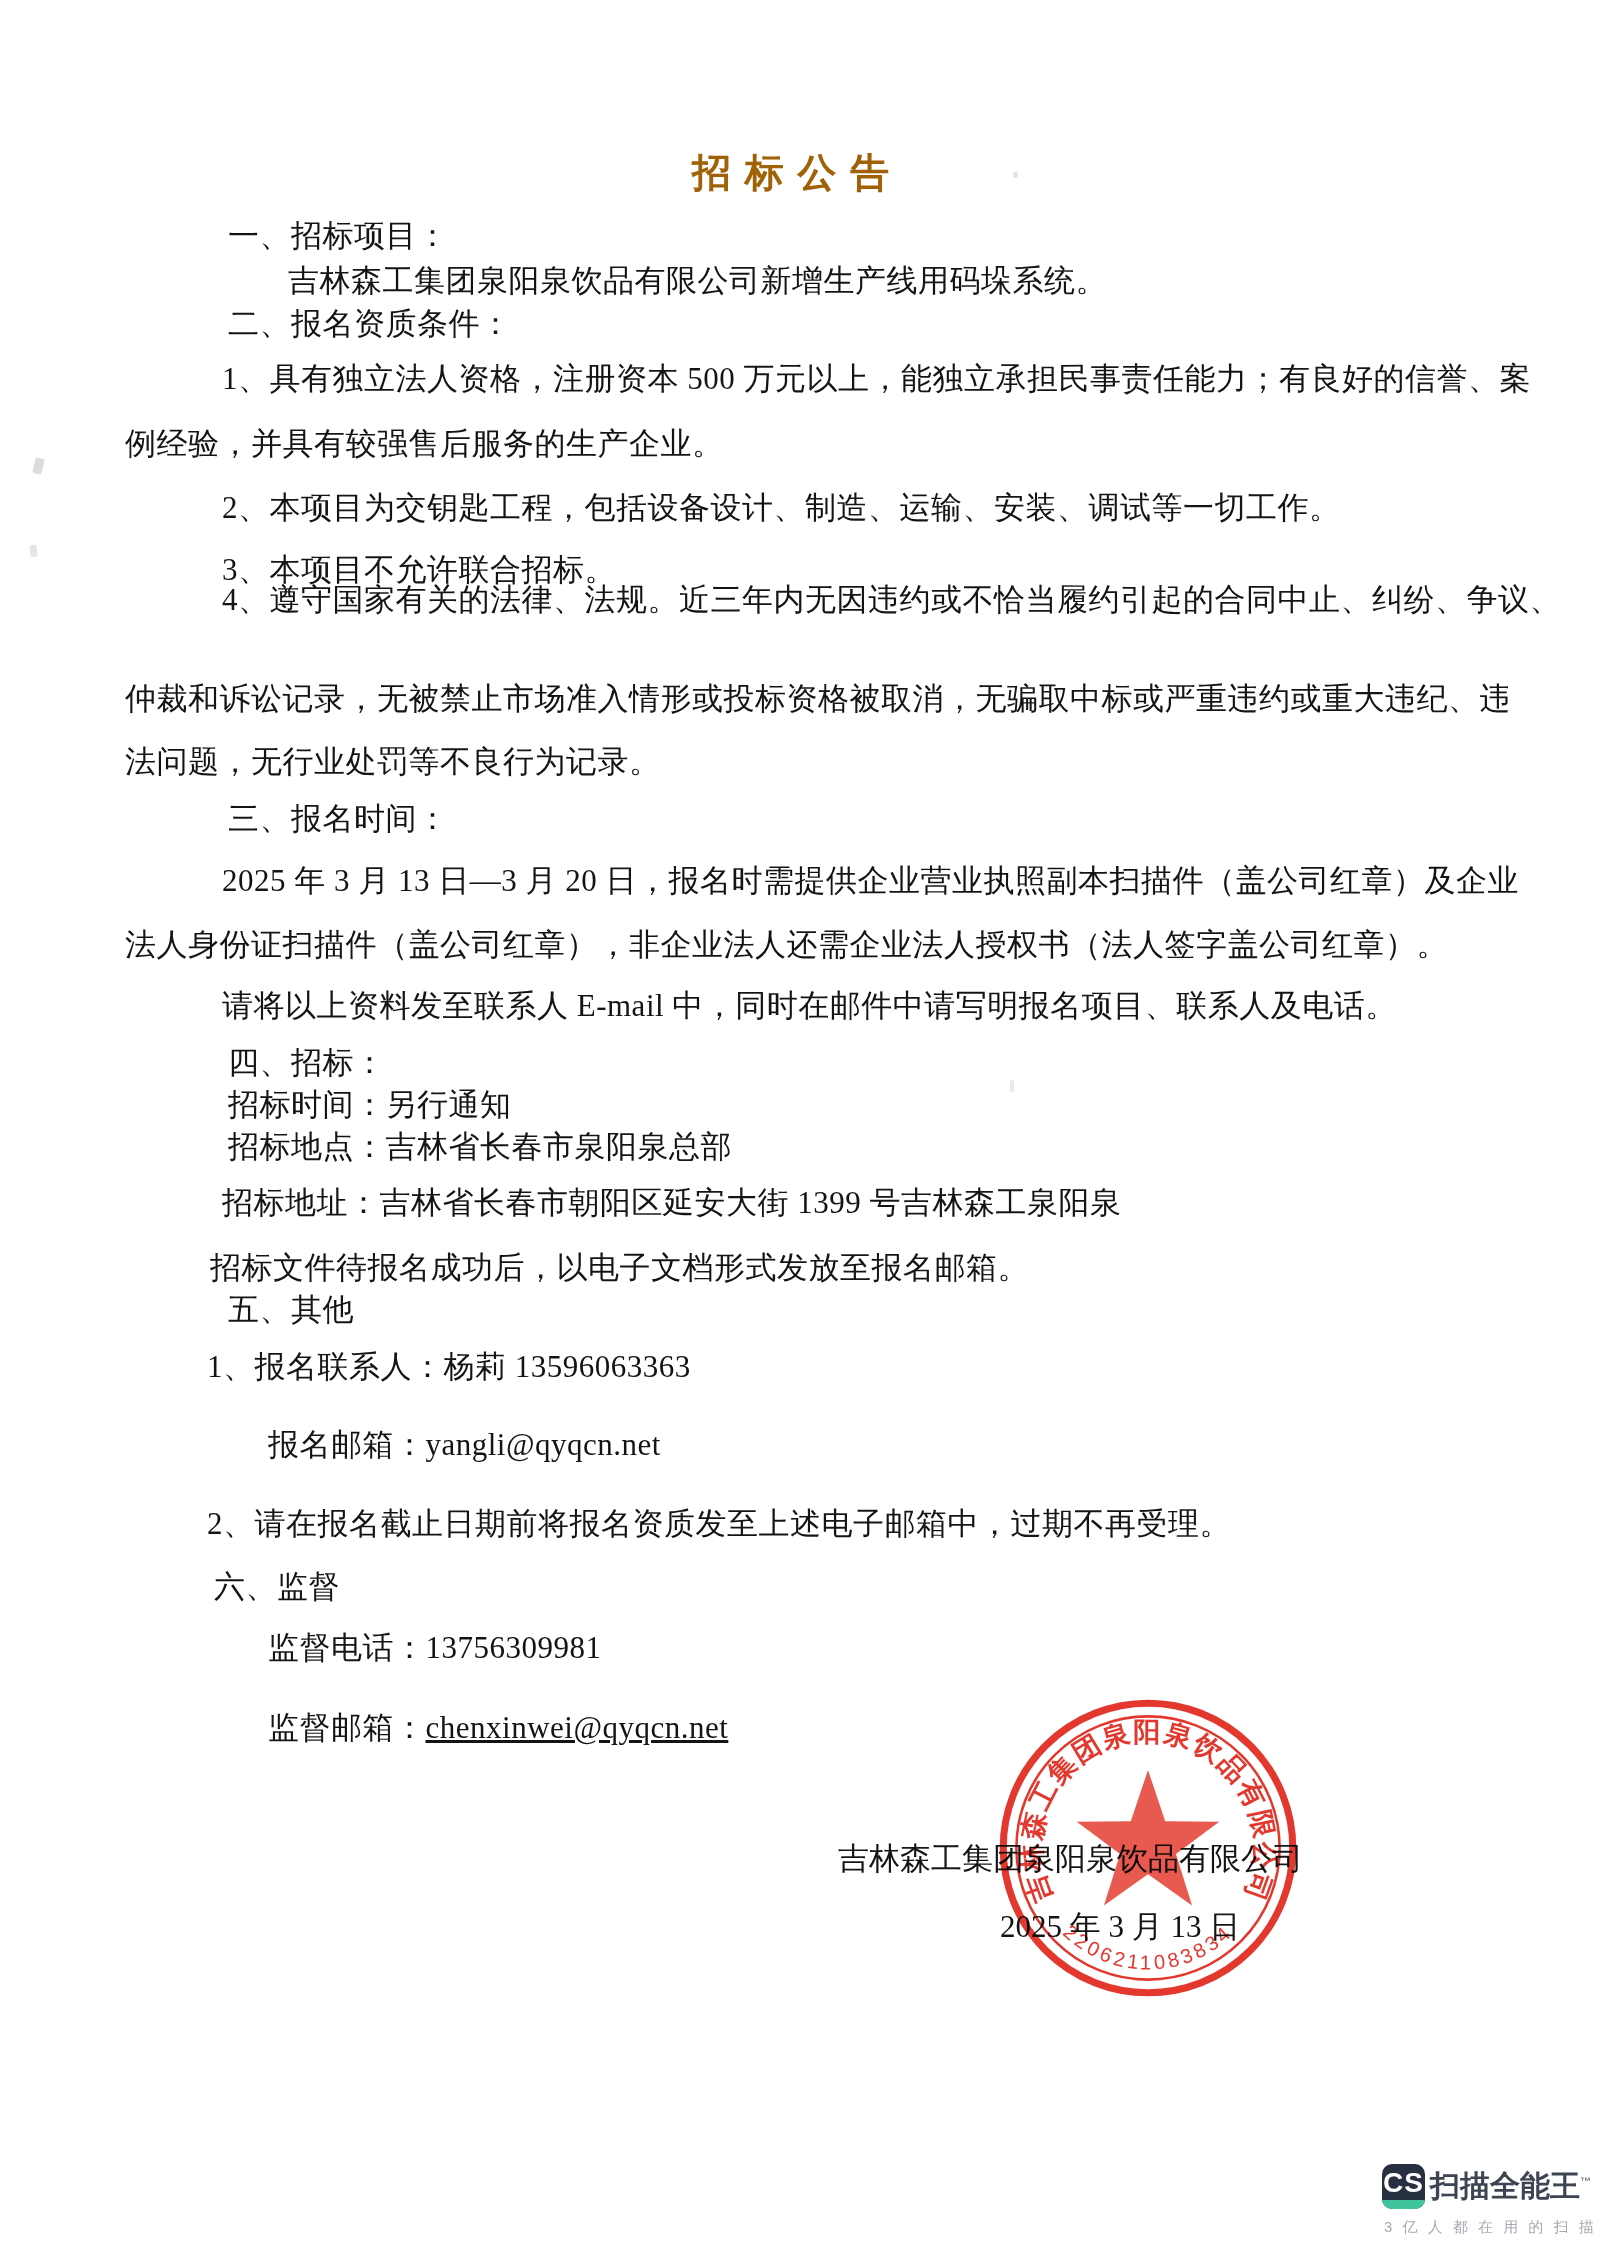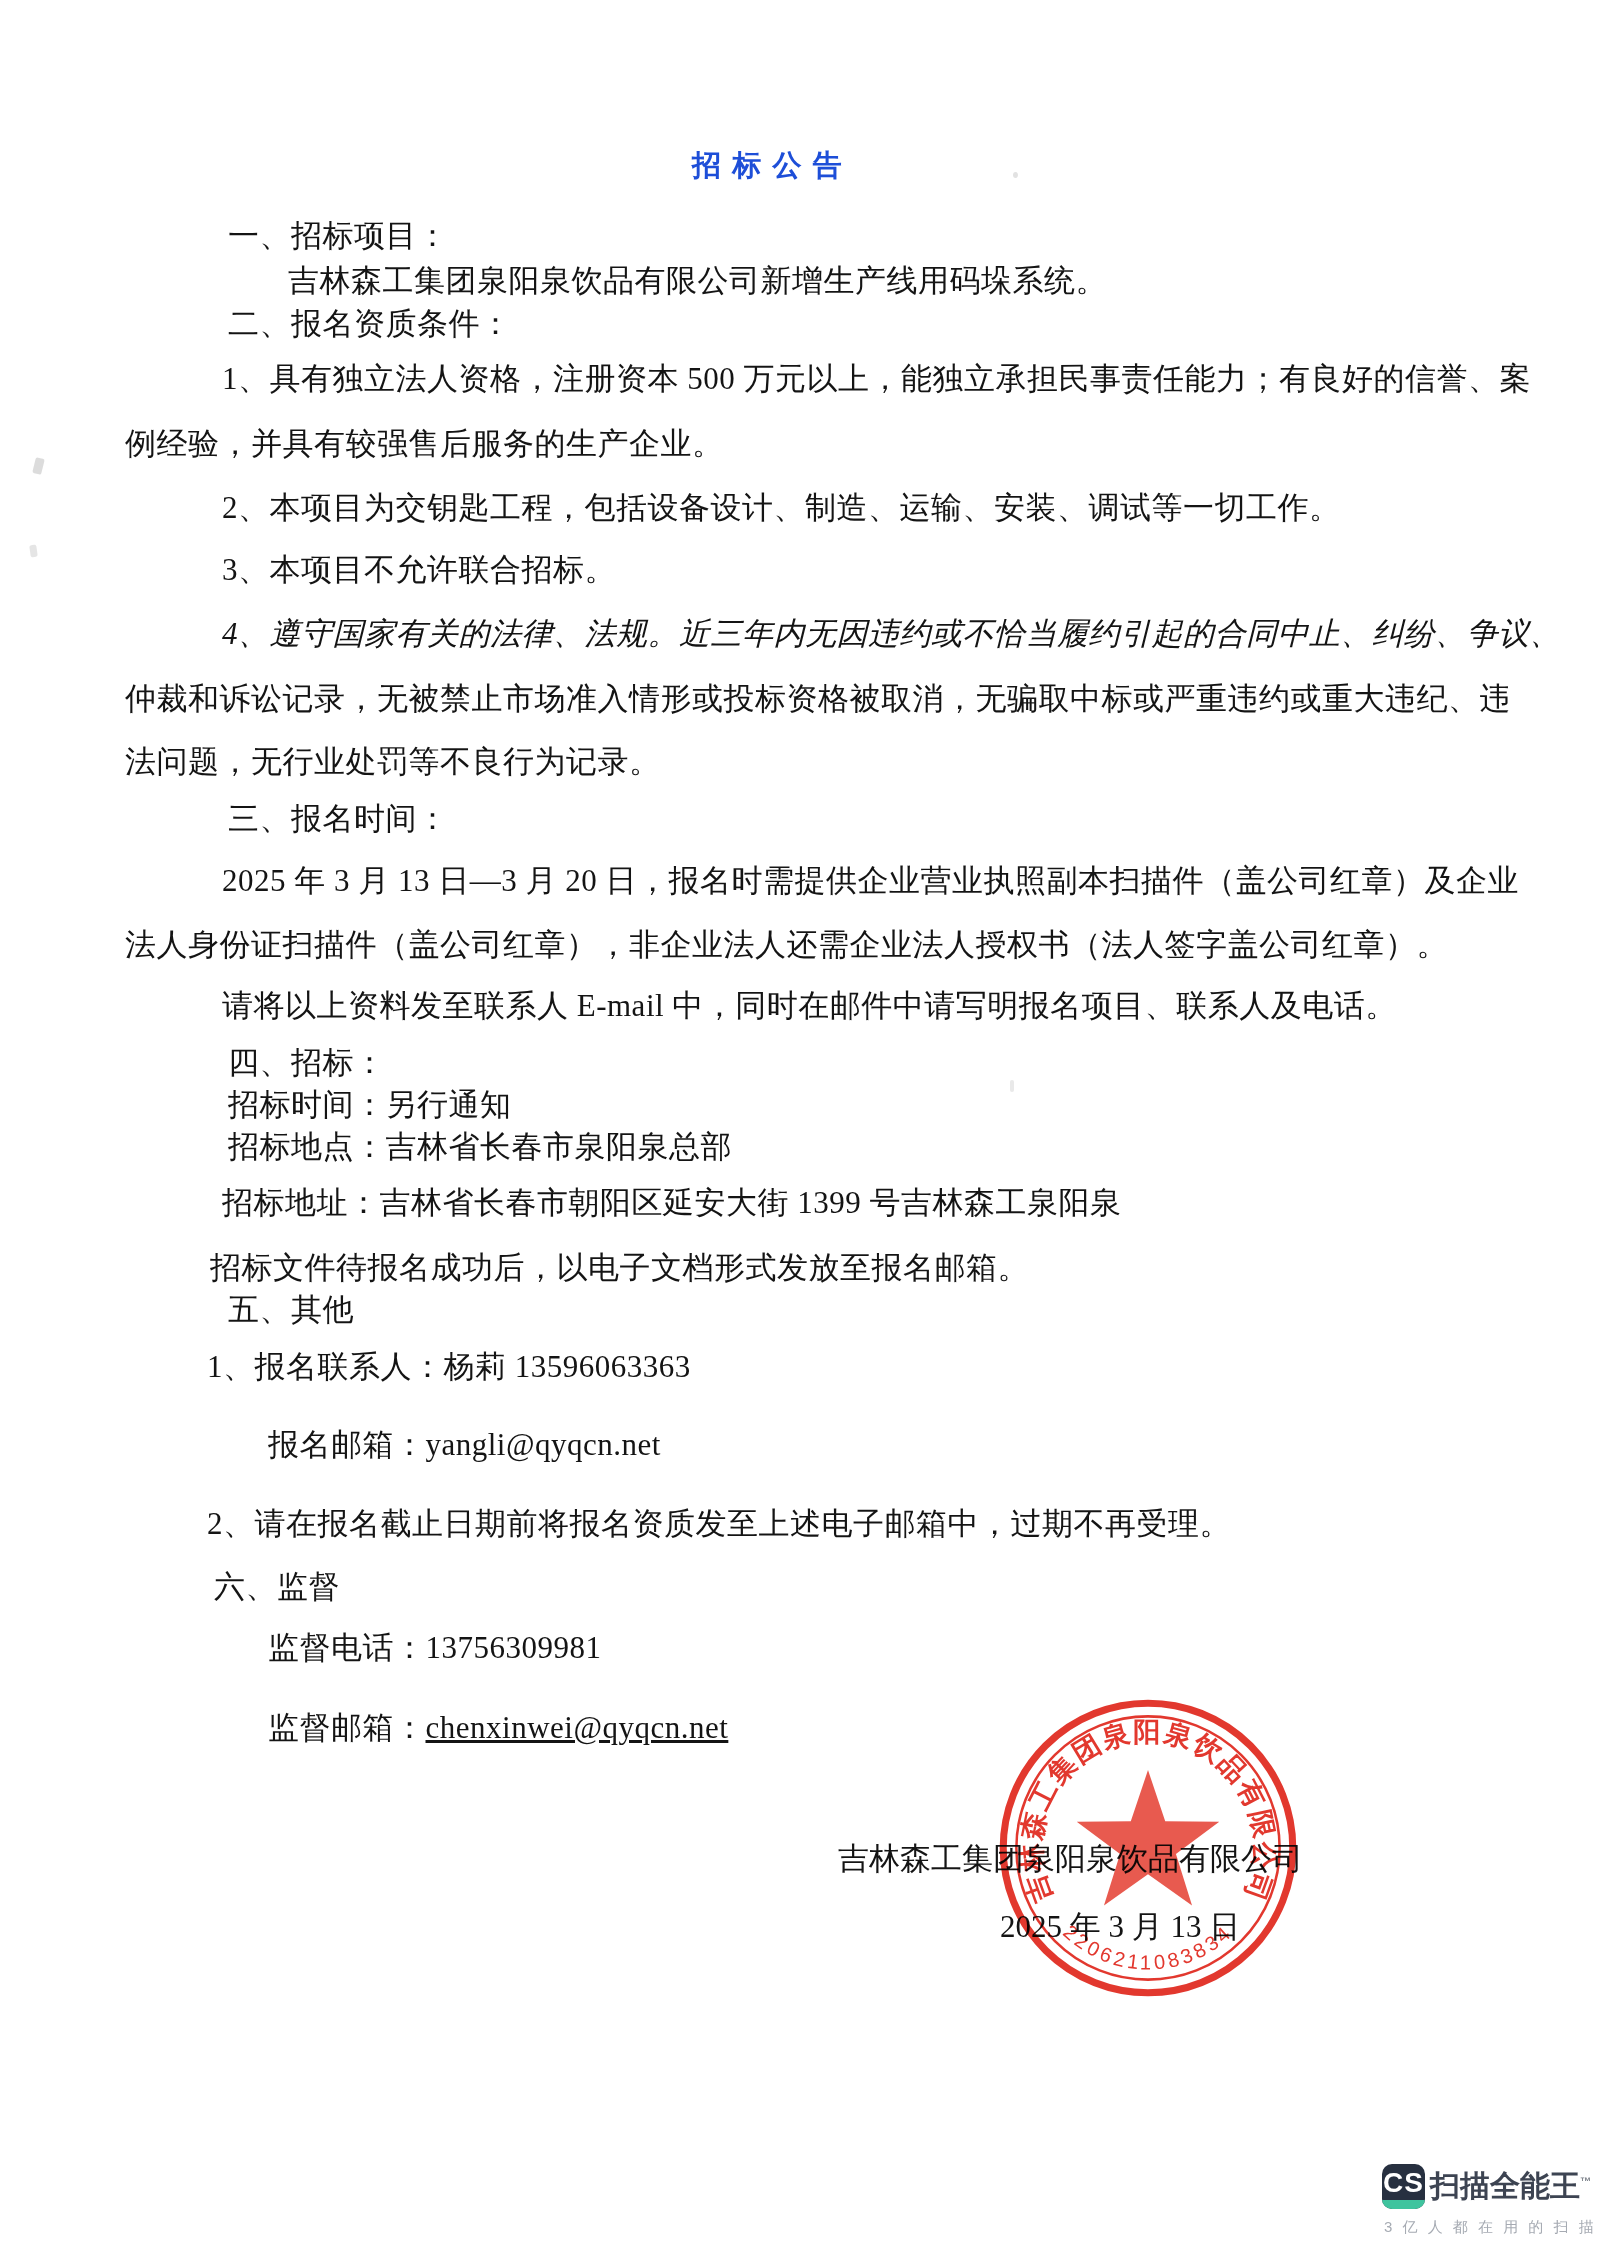--- a/index.html
+++ b/index.html
@@ -8,25 +8,25 @@
     width:1600px;height:2264px;
     margin:0 auto;
     background:#ffffff;
     overflow:hidden;
     font-family:"Liberation Serif","DejaVu Serif",serif;
     color:#111;
   }
   .doc-title{
     position:absolute;
     left:692px;top:146px;
-    font-size:29px;
+    font-size:39px;
     font-weight:600;
     letter-spacing:2px;
     white-space:nowrap;
-    color:#1d4ed8;
+    color:#a16207;
   }
   .line{
     position:absolute;
     font-size:31px;
     white-space:nowrap;
     color:#141414;
     letter-spacing:0.5px;
   }
   .sig{
     position:absolute;
@@ -86,21 +86,21 @@
   <div class="doc-title">招 标 公 告</div>
 
   <div id="lines">
       <div class="line" style="left: 228px; top: 215px;"><span>一、招标项目：</span></div>
       <div class="line" style="left: 288px; top: 260px;"><span>吉林森工集团泉阳泉饮品有限公司新增生产线用码垛系统。</span></div>
       <div class="line" style="left: 228px; top: 303px;"><span>二、报名资质条件：</span></div>
       <div class="line" style="left: 222px; top: 358px;"><span>1、具有独立法人资格，注册资本 500 万元以上，能独立承担民事责任能力；有良好的信誉、案</span></div>
       <div class="line" style="left: 125px; top: 423px;"><span>例经验，并具有较强售后服务的生产企业。</span></div>
       <div class="line" style="left: 222px; top: 487px;"><span>2、本项目为交钥匙工程，包括设备设计、制造、运输、安装、调试等一切工作。</span></div>
       <div class="line" style="left: 222px; top: 549px;"><span>3、本项目不允许联合招标。</span></div>
-      <div class="line" style="left: 222px; top: 613px; font-style: italic;"><span>4、遵守国家有关的法律、法规。近三年内无因违约或不恰当履约引起的合同中止、纠纷、争议、</span></div>
+      <div class="line" style="left: 222px; top: 579px;"><span>4、遵守国家有关的法律、法规。近三年内无因违约或不恰当履约引起的合同中止、纠纷、争议、</span></div>
       <div class="line" style="left: 125px; top: 678px;"><span>仲裁和诉讼记录，无被禁止市场准入情形或投标资格被取消，无骗取中标或严重违约或重大违纪、违</span></div>
       <div class="line" style="left: 125px; top: 741px;"><span>法问题，无行业处罚等不良行为记录。</span></div>
       <div class="line" style="left: 228px; top: 798px;"><span>三、报名时间：</span></div>
       <div class="line" style="left: 222px; top: 860px;"><span>2025 年 3 月 13 日—3 月 20 日，报名时需提供企业营业执照副本扫描件（盖公司红章）及企业</span></div>
       <div class="line" style="left: 125px; top: 924px;"><span>法人身份证扫描件（盖公司红章），非企业法人还需企业法人授权书（法人签字盖公司红章）。</span></div>
       <div class="line" style="left: 222px; top: 985px;"><span>请将以上资料发至联系人 E-mail 中，同时在邮件中请写明报名项目、联系人及电话。</span></div>
       <div class="line" style="left: 228px; top: 1042px;"><span>四、招标：</span></div>
       <div class="line" style="left: 228px; top: 1084px;"><span>招标时间：另行通知</span></div>
       <div class="line" style="left: 228px; top: 1126px;"><span>招标地点：吉林省长春市泉阳泉总部</span></div>
       <div class="line" style="left: 222px; top: 1182px; font-family: Liberation Serif, serif;"><span>招标地址：吉林省长春市朝阳区延安大街 1399 号吉林森工泉阳泉</span></div>

